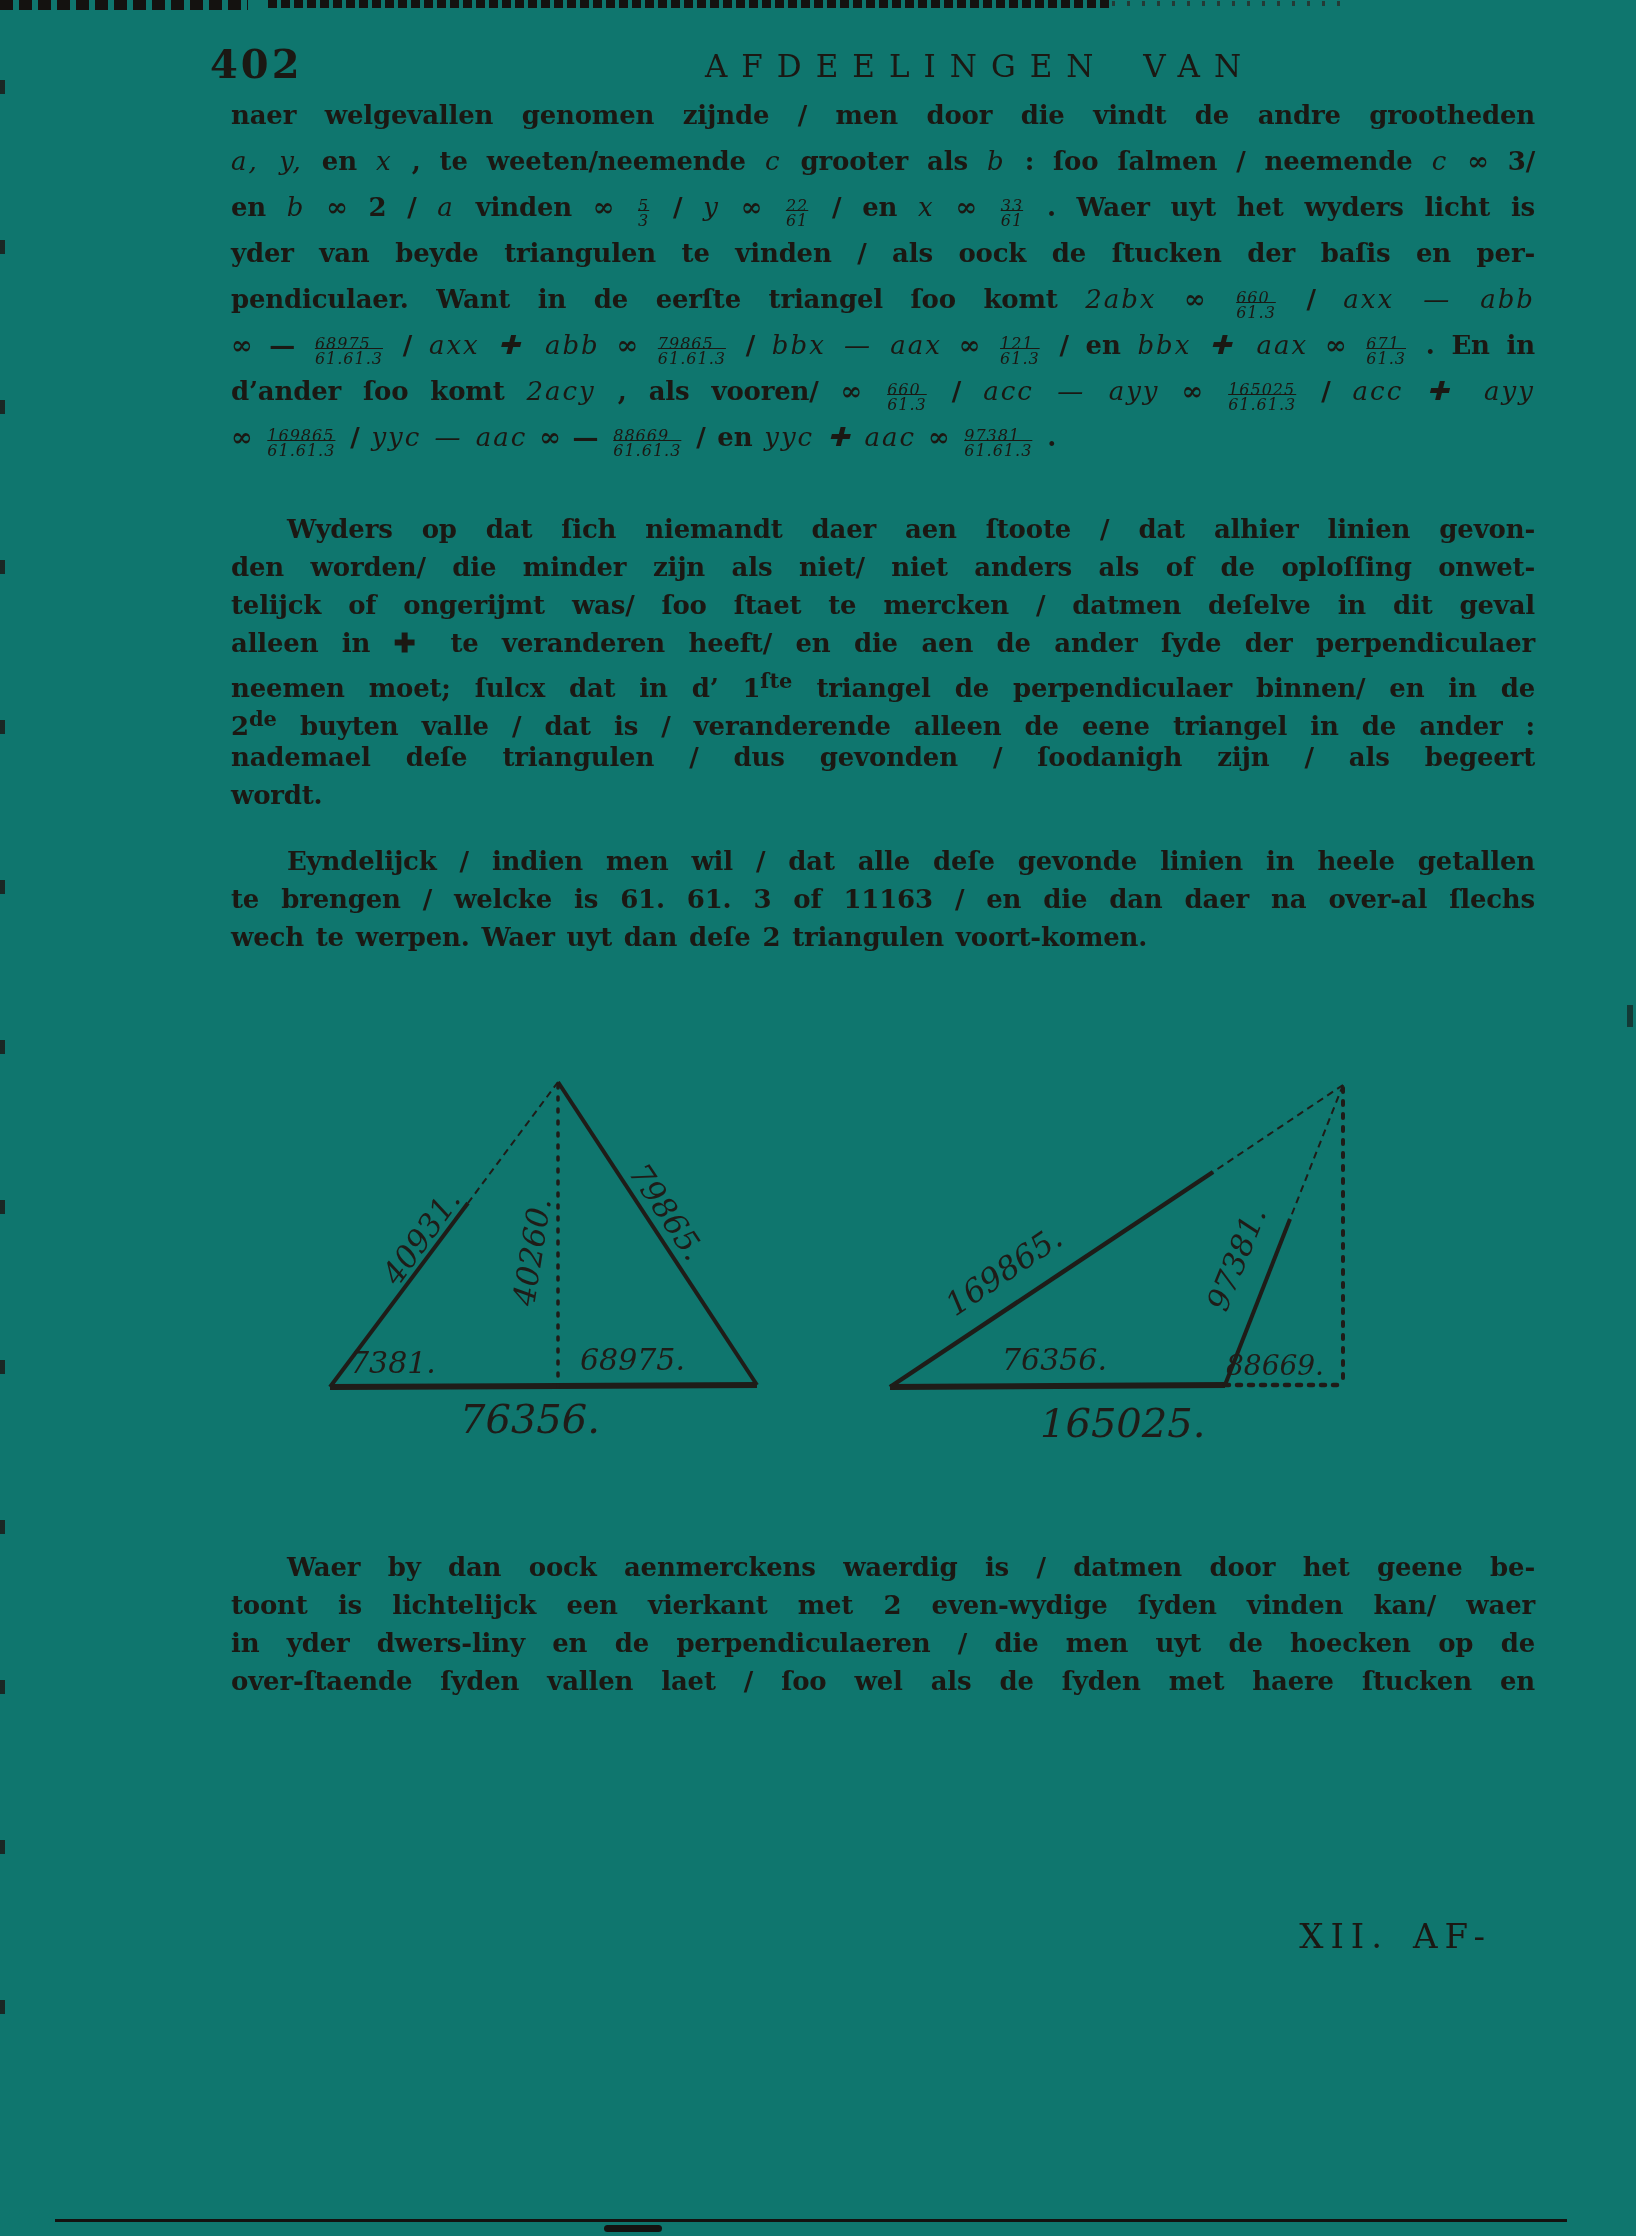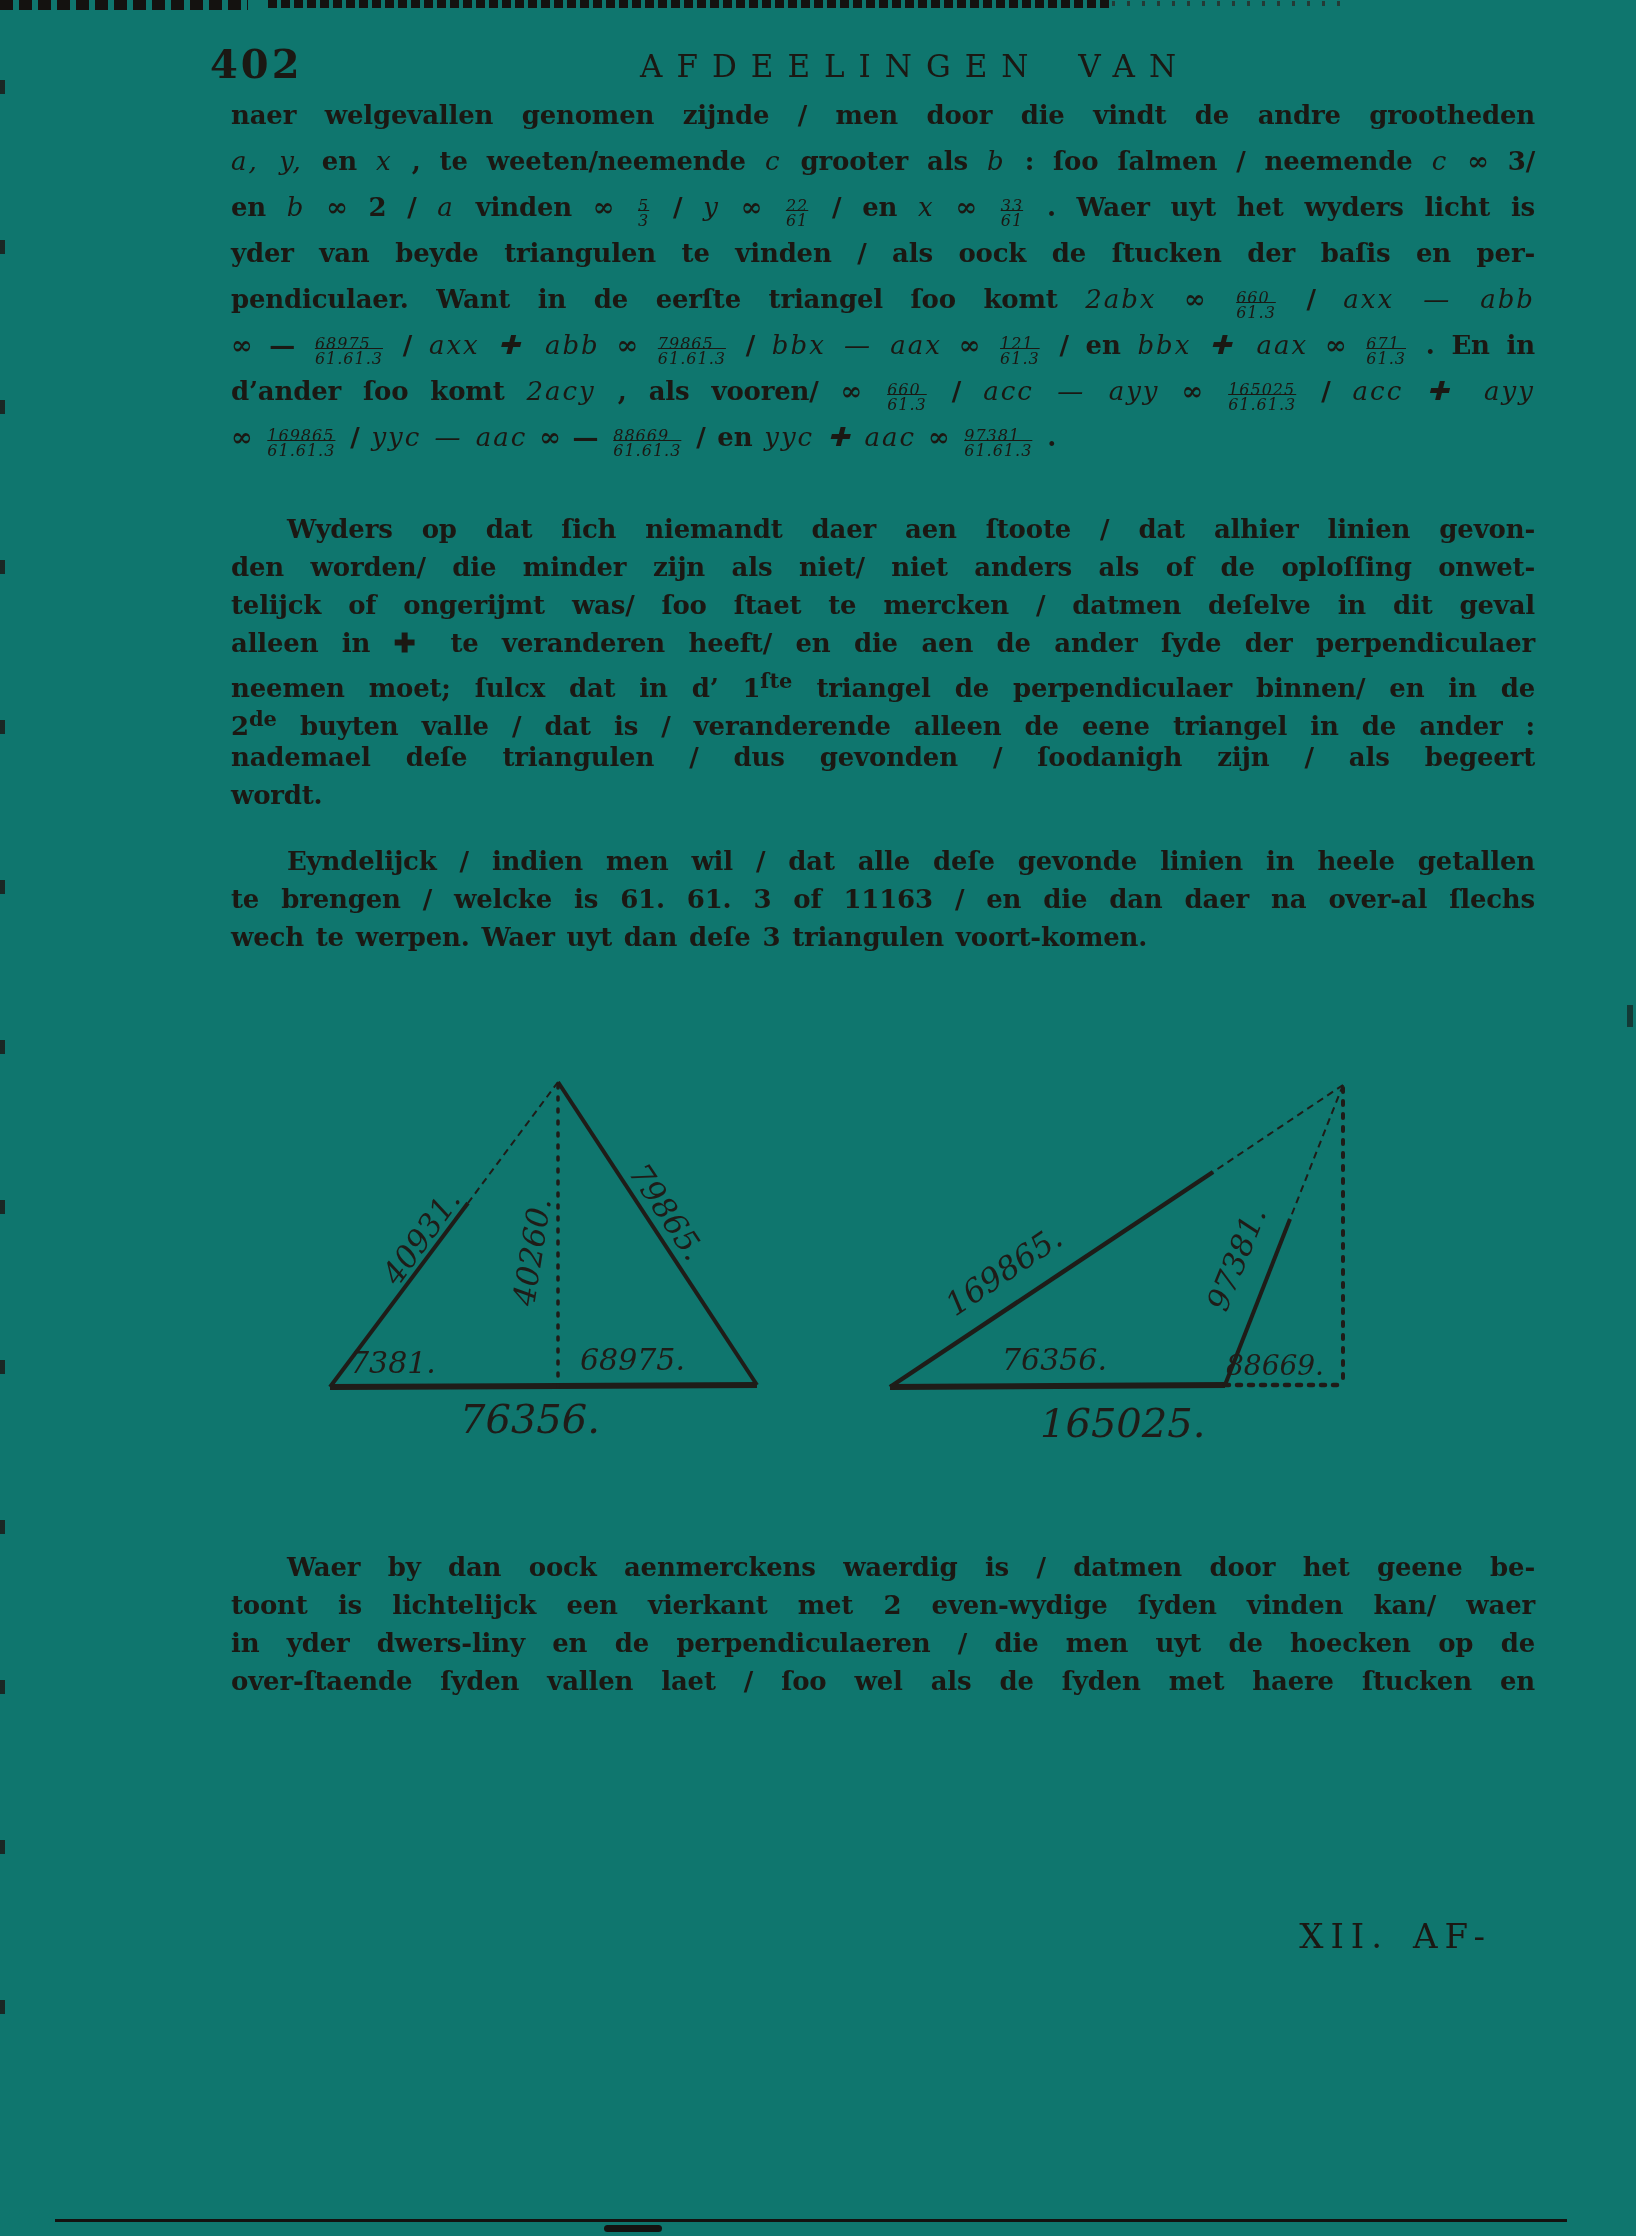--- a/index.html
+++ b/index.html
@@ -15,21 +15,21 @@
   .art-top3{left:1112px;top:1px;width:230px;height:5px;opacity:.75;
     background:repeating-linear-gradient(90deg,#2a2723 0 3px,transparent 3px 15px);}
   .art-left{left:0;top:80px;width:5px;height:2050px;opacity:.85;
     background:repeating-linear-gradient(180deg,#1c1a17 0 14px,transparent 14px 160px);}
   .art-bottom{left:55px;top:2219px;width:1512px;height:3px;}
   .art-bottom2{left:604px;top:2225px;width:58px;height:7px;border-radius:4px;}
   .art-rightdot{left:1627px;top:1005px;width:6px;height:22px;opacity:.6;}
 
   
   .pagenum{position:absolute;left:210px;top:40px;font-size:40px;font-weight:bold;letter-spacing:3px;}
-  .runtitle{position:absolute;left:640px;top:48px;width:680px;text-align:left;
+  .runtitle{position:absolute;left:640px;top:48px;width:680px;text-align:center;
     font-size:31px;letter-spacing:14px;word-spacing:12px;font-weight:normal;white-space:nowrap;}
 
   
   .para{position:absolute;left:231px;width:1304px;}
   .line{font-size:26px;font-weight:bold;letter-spacing:-0.2px;word-spacing:3px;
         text-align:justify;text-align-last:justify;height:38px;line-height:38px;overflow:visible;}
   .para.tall .line{height:46px;line-height:46px;}
   .line.nj{text-align-last:left;}
   .para.indent .line:first-child{text-indent:56px;}
   .it{font-style:italic;font-weight:normal;letter-spacing:2px;}
@@ -79,21 +79,21 @@
       <div class="line"><span class="bl">telijck of ongerijmt was/ ſoo ſtaet te mercken / datmen deſelve in dit geval</span></div>
       <div class="line"><span class="bl">alleen in ✚ te veranderen heeft/ en die aen de ander ſyde der perpendiculaer</span></div>
       <div class="line"><span class="bl">neemen moet; ſulcx dat in d’ 1</span><sup>ſte</sup><span class="bl"> triangel de perpendiculaer binnen/ en in de</span></div>
       <div class="line"><span class="bl">2</span><sup>de</sup><span class="bl"> buyten valle / dat is / veranderende alleen de eene triangel in de ander :</span></div>
       <div class="line"><span class="bl">nademael deſe triangulen / dus gevonden / ſoodanigh zijn / als begeert</span></div>
       <div class="line nj"><span class="bl">wordt.</span></div>
     </div>
   <div class="para indent" style="top:842px">
       <div class="line"><span class="bl">Eyndelijck / indien men wil / dat alle deſe gevonde linien in heele getallen</span></div>
       <div class="line"><span class="bl">te brengen / welcke is 61. 61. 3  of  11163 / en die dan daer na over-al ſlechs</span></div>
-      <div class="line nj"><span class="bl">wech te werpen.  Waer uyt dan deſe 3 triangulen voort-komen.</span></div>
+      <div class="line nj"><span class="bl">wech te werpen.  Waer uyt dan deſe 2 triangulen voort-komen.</span></div>
     </div>
   <div class="para indent" style="top:1548px">
       <div class="line"><span class="bl">Waer by dan oock aenmerckens waerdig is / datmen door het geene be-</span></div>
       <div class="line"><span class="bl">toont is lichtelijck een vierkant met 2 even-wydige ſyden vinden kan/ waer</span></div>
       <div class="line"><span class="bl">in yder dwers-liny en de perpendiculaeren / die men uyt de hoecken op de</span></div>
       <div class="line"><span class="bl">over-ſtaende ſyden vallen laet / ſoo wel als de ſyden met haere ſtucken en</span></div>
     </div>
 
   <svg class="diagram" viewBox="0 0 1170 480" xmlns="http://www.w3.org/2000/svg">
 

